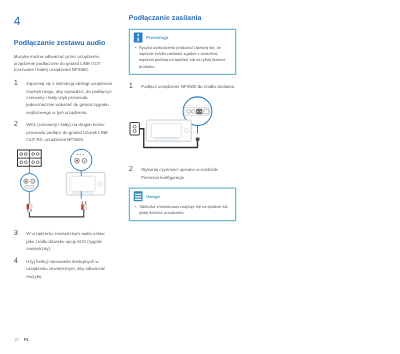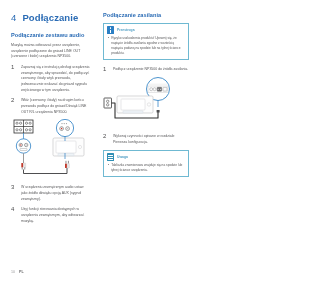--- a/index.html
+++ b/index.html
@@ -188,21 +188,20 @@
 </style>
 </head>
 <body>
 
 <div class="page">
 
   <div class="col-left">
 
     <div class="chapter">
       <span class="chapter-num">4</span>
-      <span class="chapter-title">Podłączanie</span>
     </div>
 
     <div class="section-h">Podłączanie zestawu audio</div>
 
     <div class="para">Muzykę można odtwarzać przez urządzenie, urządzenie podłączone do gniazd LINE OUT (czerwone i białe) urządzenia NP3500.</div>
 
     <div class="step">
       <span class="step-num">1</span>
       <span class="step-body">Zapoznaj się z instrukcją obsługi urządzenia zewnętrznego, aby sprawdzić, do podłączyć czerwony i biały wtyk przewodu, jednoznacznie wskazać do gniazd sygnału wejściowego w tym urządzeniu.</span>
     </div>

